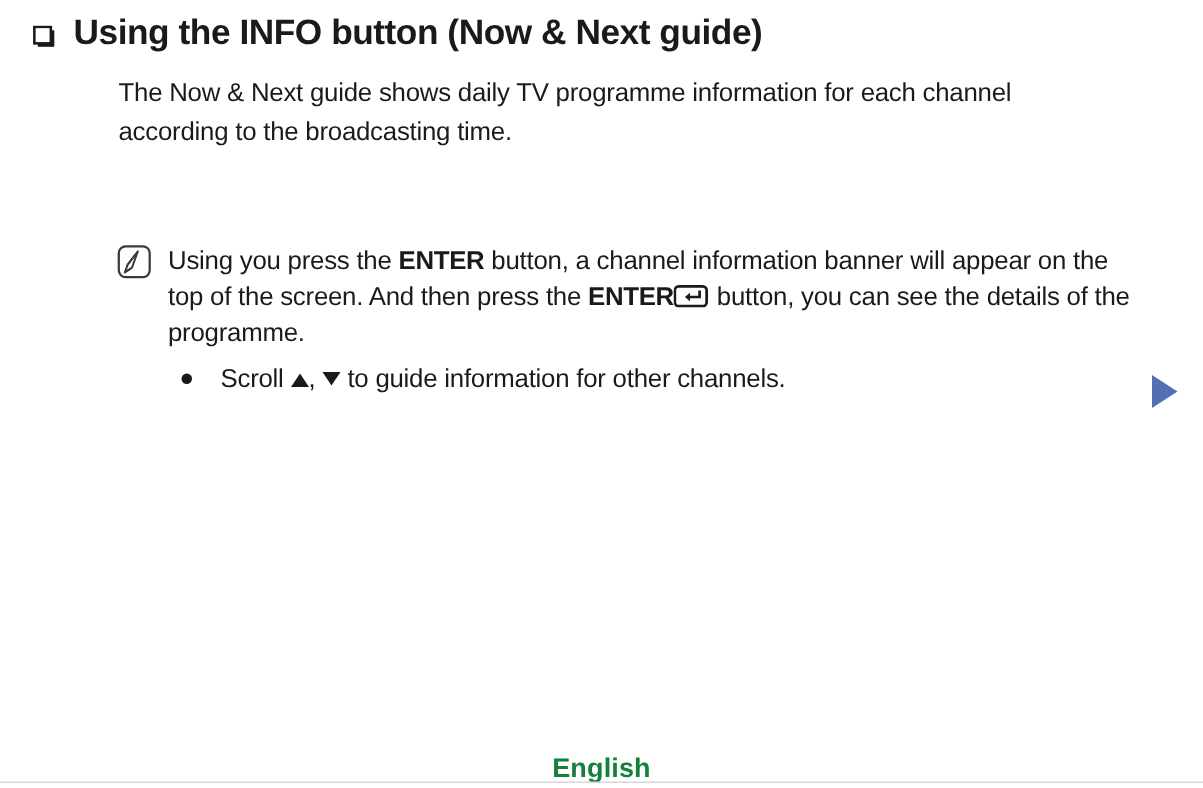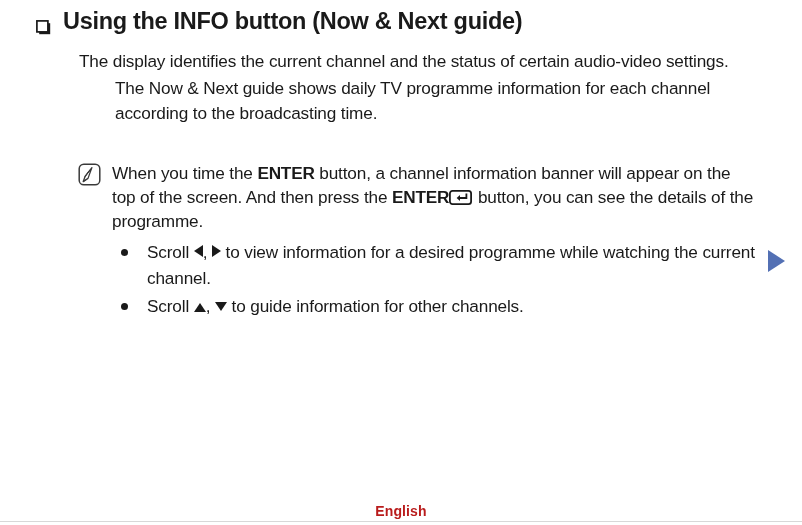--- a/index.html
+++ b/index.html
@@ -19,24 +19,24 @@
   }
 
   .page {
     position: absolute;
     inset: 0;
   }
 
   
   .heading {
     position: absolute;
-    left: 36px;
+    left: 22px;
     top: 8px;
     display: flex;
-    align-items: flex-end;
+    align-items: flex-start;
     gap: 12px;
   }
   .heading-bullet {
     width: 15px;
     height: 15px;
     margin-top: 9px;
     flex: 0 0 auto;
     position: relative;
   }
   .heading-text {
@@ -182,24 +182,24 @@
 
   
   .footer {
     position: absolute;
     left: 0;
     right: 0;
     top: 502px;
     text-align: center;
   }
   .footer-label {
-    font-size: 14px;
+    font-size: 18px;
     font-weight: bold;
     letter-spacing: 0.1px;
-    color: #b91c1c;
+    color: #15803d;
   }
   .footer-rule {
     position: absolute;
     left: 0;
     right: 0;
     top: 521px;
     height: 1px;
     background: #d8d8d8;
   }
 </style>
@@ -212,49 +212,44 @@
     <div class="heading-bullet">
       <svg width="15" height="15" viewBox="0 0 15 15" aria-hidden="true">
         <rect x="3.2" y="3.2" width="11" height="11" fill="#1a1a1a"></rect>
         <rect x="0.9" y="0.9" width="11" height="11" fill="#ffffff" stroke="#1a1a1a" stroke-width="1.7"></rect>
       </svg>
     </div>
     <div class="heading-text">Using the INFO button (Now &amp; Next guide)</div>
   </div>
 
   <div class="body-block">
-    <p class="para">The display identifies the current channel and the status of certain audio-video settings.</p>
     <p class="para">The Now &amp; Next guide shows daily TV programme information for each channel according to the broadcasting time.</p>
   </div>
 
   <div class="note-block">
     <div class="note-icon">
       <svg width="23" height="23" viewBox="0 0 23 23" aria-hidden="true">
         <rect x="1.2" y="1.2" width="20.6" height="20.6" rx="4.6" ry="4.6" fill="#ffffff" stroke="#3a3a3a" stroke-width="1.5"></rect>
         <path d="M13.9 4.6 L7.2 13.2 L5.2 18.6 L10.0 15.4 Z" fill="#ffffff" stroke="#3a3a3a" stroke-width="1.3" stroke-linejoin="round"></path>
         <path d="M12.6 6.3 L7.0 13.4" stroke="#3a3a3a" stroke-width="1.0"></path>
         <path d="M10.9 8.6 L6.4 14.6" stroke="#3a3a3a" stroke-width="0.9"></path>
         <path d="M5.2 18.6 L9.0 16.2" stroke="#3a3a3a" stroke-width="1.0"></path>
       </svg>
     </div>
     <div class="note-body">
-      <p class="note-text"><span>When you time the </span><b>ENTER</b><span> button, a channel information banner will appear on the top of the screen. And then press the </span><b>ENTER</b><span class="enter-glyph"><svg width="23" height="15" viewBox="0 0 23 15" aria-hidden="true">
+      <p class="note-text"><span>Using you press the </span><b>ENTER</b><span> button, a channel information banner will appear on the top of the screen. And then press the </span><b>ENTER</b><span class="enter-glyph"><svg width="23" height="15" viewBox="0 0 23 15" aria-hidden="true">
              <rect x="0.9" y="0.9" width="21.2" height="13.2" rx="2.6" ry="2.6" fill="#ffffff" stroke="#1a1a1a" stroke-width="1.8"></rect>
              <path d="M17.4 3.6 L17.4 8.0 L9.4 8.0" stroke="#1a1a1a" stroke-width="1.8" fill="none"></path>
              <path d="M11.0 5.1 L7.6 8.0 L11.0 10.9 Z" fill="#1a1a1a"></path>
            </svg></span><span> button, you can see the details of the programme.</span></p>
     </div>
   </div>
 
   <div class="bullets">
 
-    <div class="bullet-row">
-      <div class="bullet-dot"><span></span></div>
-      <div class="bullet-text"><span>Scroll </span><i class="tri tri-left"></i><span>, </span><i class="tri tri-right"></i><span> to view information for a desired programme while watching the current channel.</span></div>
-    </div>
 
     <div class="bullet-row">
       <div class="bullet-dot"><span></span></div>
       <div class="bullet-text"><span>Scroll </span><i class="tri tri-up"></i><span>, </span><i class="tri tri-down"></i><span> to guide information for other channels.</span></div>
     </div>
 
   </div>
 
   <div class="nav-next" title="Next"></div>
 

